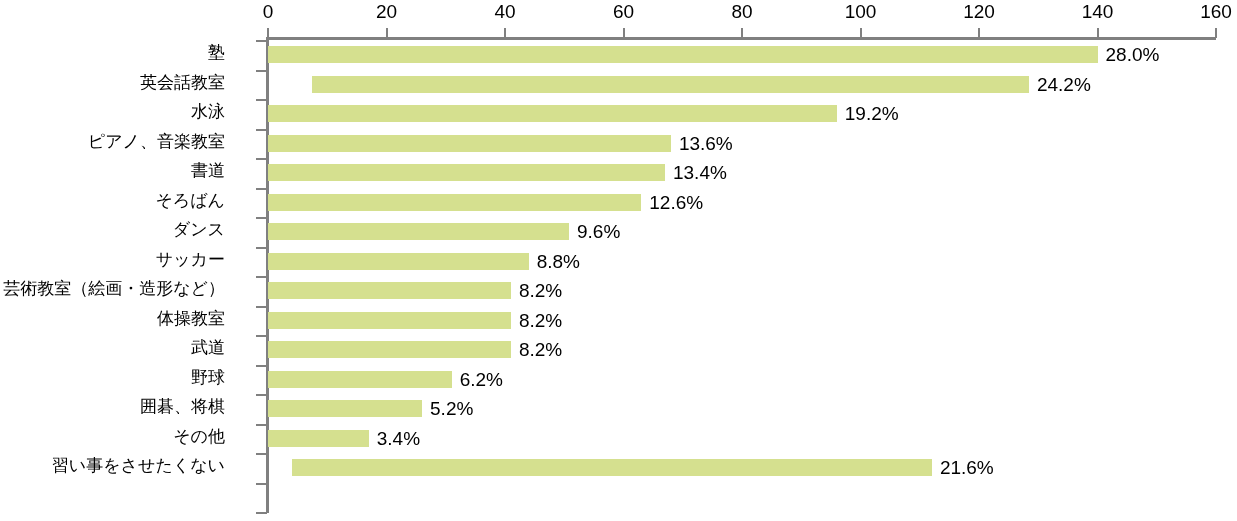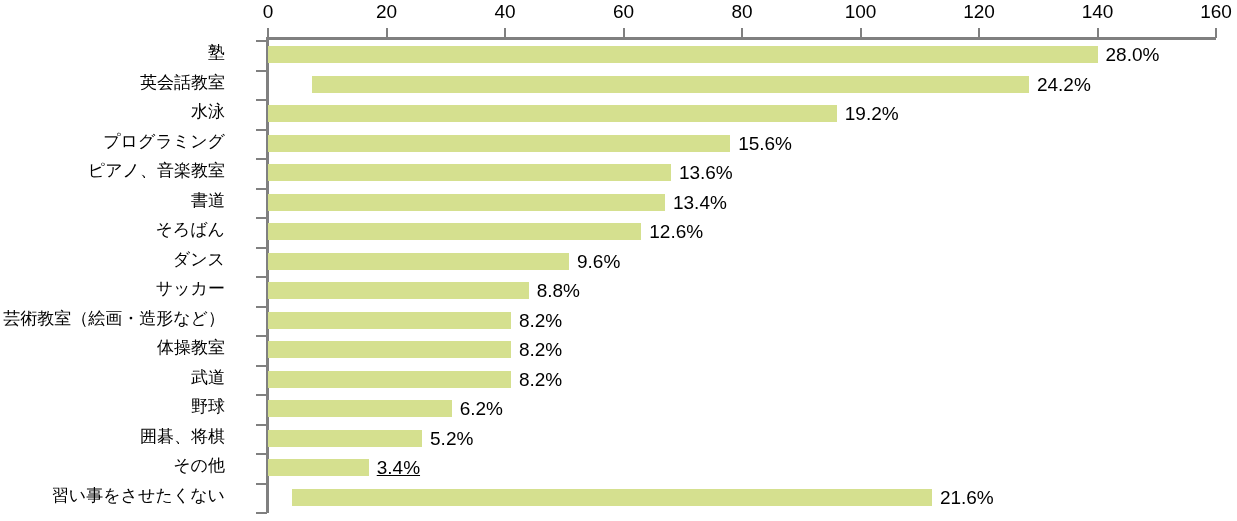--- a/index.html
+++ b/index.html
@@ -148,27 +148,20 @@
         </div>
       </div>
       <div class="row">
         <div class="cat-label">水泳</div>
         <div class="bar-wrap" style="width: 568.8px;">
           <div class="bar" style="background: rgb(213, 224, 143); width: 100%;"></div>
           <div class="bar-value" style="left: 100%;">19.2%</div>
         </div>
       </div>
       <div class="row">
-        <div class="cat-label">プログラミング</div>
-        <div class="bar-wrap" style="width: 462.15px;">
-          <div class="bar" style="background: rgb(213, 224, 143); width: 100%;"></div>
-          <div class="bar-value" style="left: 100%;">15.6%</div>
-        </div>
-      </div>
-      <div class="row">
         <div class="cat-label">ピアノ、音楽教室</div>
         <div class="bar-wrap" style="width: 402.9px;">
           <div class="bar" style="background: rgb(213, 224, 143); width: 100%;"></div>
           <div class="bar-value" style="left: 100%;">13.6%</div>
         </div>
       </div>
       <div class="row">
         <div class="cat-label">書道</div>
         <div class="bar-wrap" style="width: 396.975px;">
           <div class="bar" style="background: rgb(213, 224, 143); width: 100%;"></div>
@@ -228,21 +221,21 @@
         <div class="cat-label">囲碁、将棋</div>
         <div class="bar-wrap" style="width: 154.05px;">
           <div class="bar" style="background: rgb(213, 224, 143); width: 100%;"></div>
           <div class="bar-value" style="left: 100%;">5.2%</div>
         </div>
       </div>
       <div class="row">
         <div class="cat-label">その他</div>
         <div class="bar-wrap" style="width: 100.725px;">
           <div class="bar" style="background: rgb(213, 224, 143); width: 100%;"></div>
-          <div class="bar-value" style="left: 100%; text-decoration: underline;">3.4%</div>
+          <div class="bar-value" style="left: 100%;">3.4%</div>
         </div>
       </div>
       <div class="row">
         <div class="cat-label">習い事をさせたくない</div>
         <div class="bar-wrap" style="width: 639.9px; padding-left: 24px;">
           <div class="bar" style="background: rgb(213, 224, 143); width: 100%;"></div>
           <div class="bar-value" style="left: 100%;">21.6%</div>
         </div>
       </div>
     </div>

